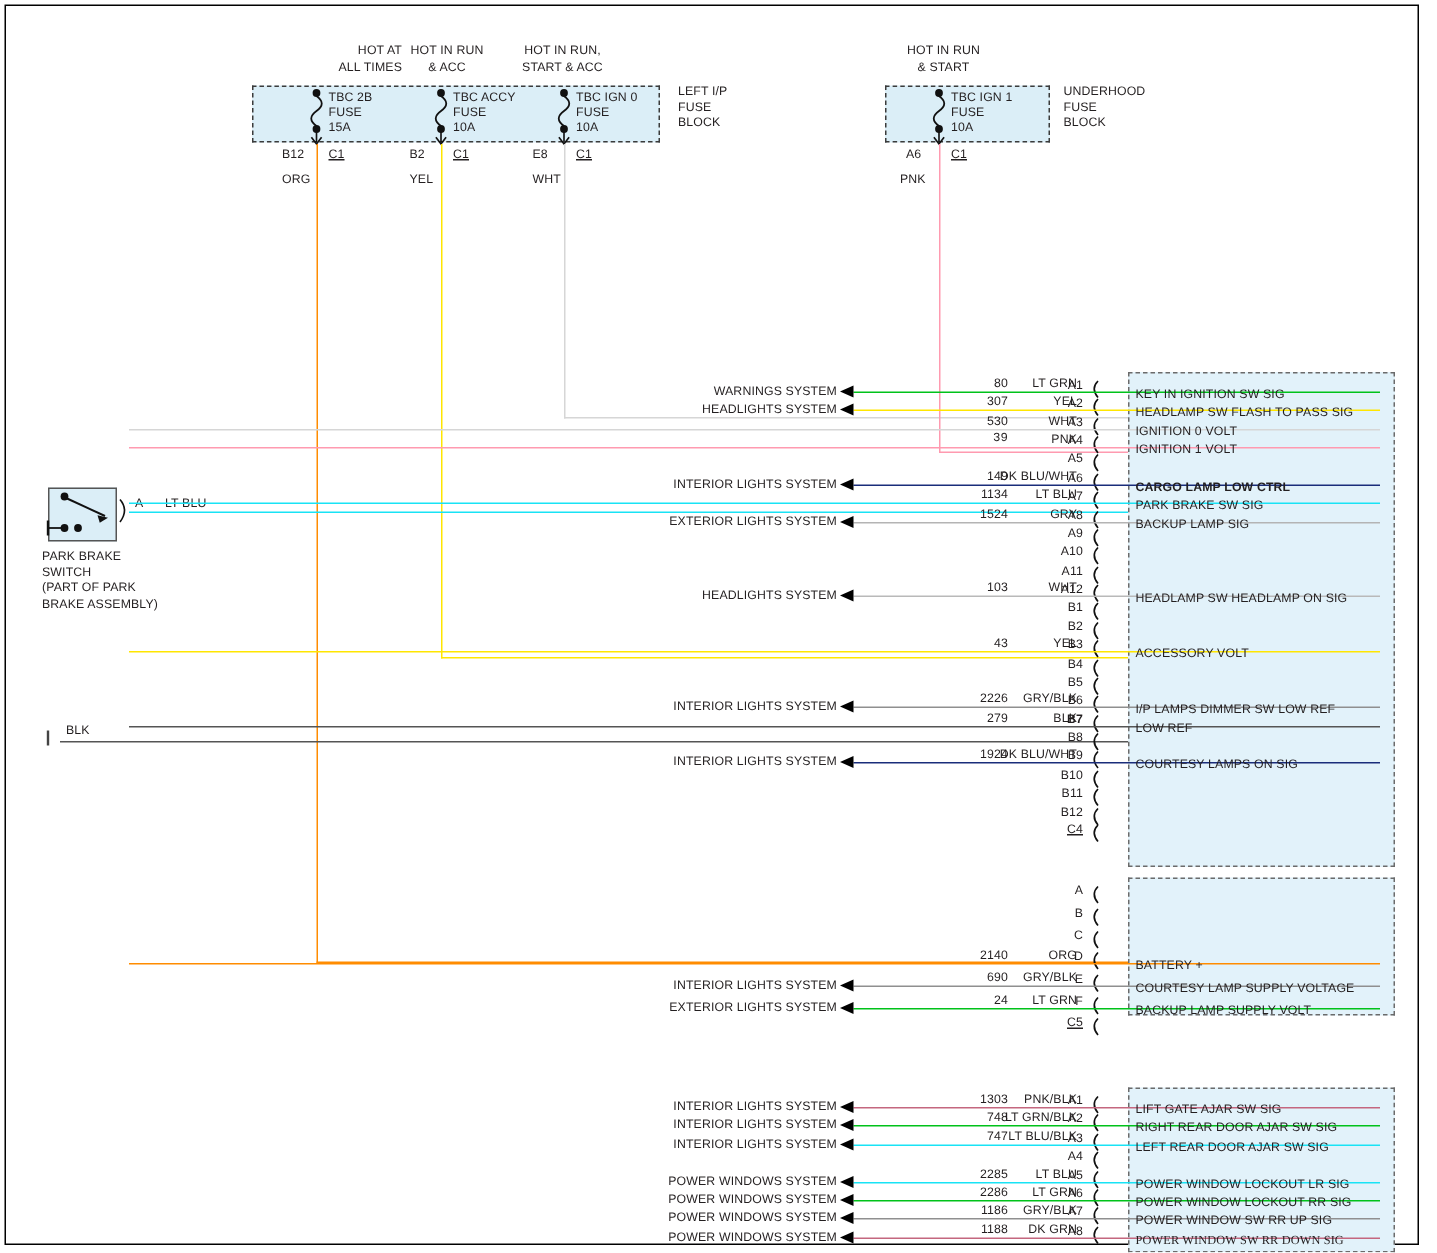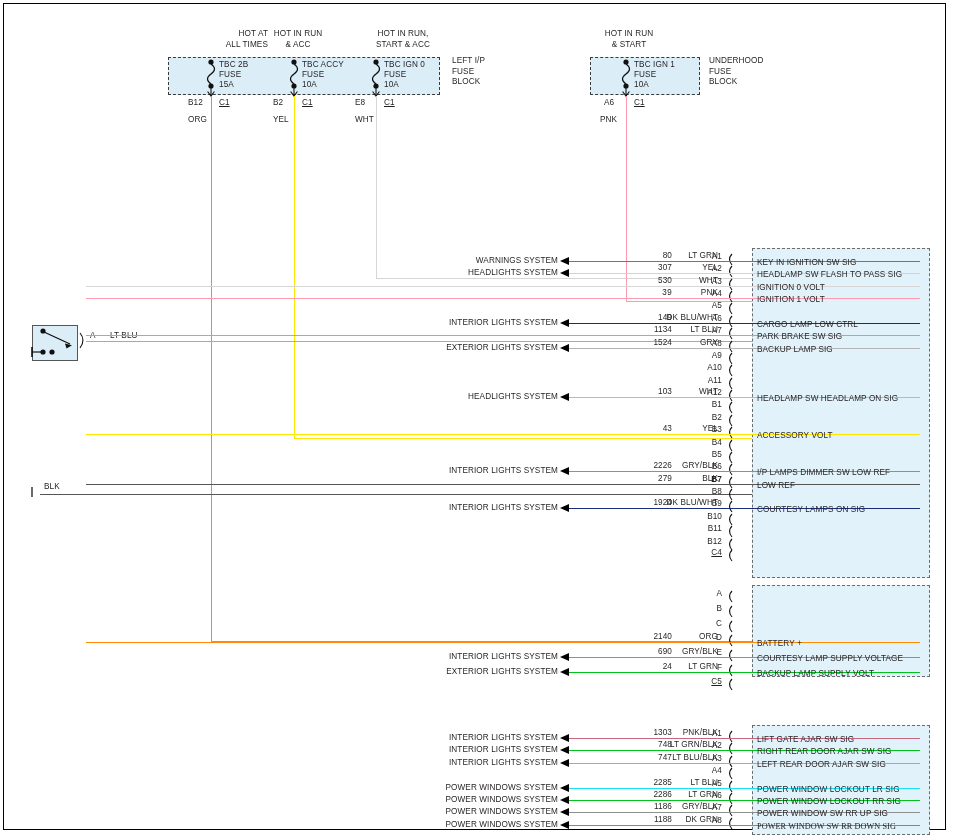--- a/index.html
+++ b/index.html
@@ -24,21 +24,21 @@
 
 <div id="sheet">
   <div id="frame"></div>
 
   <div class="fuseblk" style="left:168px;top:57px;width:272px;height:38px;"></div>
 
   <div class="t tc" style="left:178px;top:29px;width:90px;text-align:right;">HOT AT
 ALL TIMES</div>
   <div class="t tc" style="left:253px;top:29px;width:90px;">HOT IN RUN
 &amp; ACC</div>
-  <div class="t tc" style="left:355px;top:29px;width:96px;">HOT IN RUN,
+  <div class="t tc" style="left:327px;top:29px;width:96px;">HOT IN RUN,
 START &amp; ACC</div>
   <div class="t tc" style="left:584px;top:29px;width:90px;">HOT IN RUN
 &amp; START</div>
 
   <div class="t" style="left:219px;top:60px;">TBC 2B</div>
   <div class="t" style="left:219px;top:70px;">FUSE</div>
   <div class="t" style="left:219px;top:80px;">15A</div>
   <div class="t" style="left:302px;top:60px;">TBC ACCY</div>
   <div class="t" style="left:302px;top:70px;">FUSE</div>
   <div class="t" style="left:302px;top:80px;">10A</div>
@@ -121,20 +121,24 @@
     <circle cx="17" cy="9" r="2.6" fill="#111"></circle>
     <circle cx="17" cy="30" r="2.6" fill="#111"></circle>
     <circle cx="26" cy="30" r="2.6" fill="#111"></circle>
     <line x1="18" y1="10" x2="44" y2="22" stroke="#111" stroke-width="1.3"></line>
     <path d="M39 21.5 L46 23.2 L40.5 26.5" fill="#111"></path>
     <line x1="6" y1="25" x2="6" y2="35" stroke="#111" stroke-width="1.6"></line>
     <line x1="6" y1="30" x2="15" y2="30" stroke="#111" stroke-width="1.2"></line>
   </svg>
   <div class="t" style="left:90px;top:331px;">A</div>
   <div class="t" style="left:110px;top:331px;">LT BLU</div>
+  <div class="t" style="left:28px;top:366px;">PARK BRAKE
+SWITCH
+(PART OF PARK
+BRAKE ASSEMBLY)</div>
 
   <svg style="position:absolute;left:78px;top:332px;" width="12" height="18">
     <path d="M2 1 q6 7 0 15" stroke="#111" stroke-width="1.1" fill="none"></path>
   </svg>
 
   <div class="wire hw" style="left:86px;top:341px;width:834px;border-color:#19e3f5;"></div>
 
   <svg style="position:absolute;left:26px;top:484px;" width="14" height="16">
     <line x1="6" y1="3" x2="6" y2="13" stroke="#444" stroke-width="1.6"></line>
   </svg>
@@ -188,21 +192,21 @@
       </svg>
       <div class="t tr" style="left: 696px; top: 313.85px; width: 26px;">A6</div>
       <svg width="12" height="13" style="position: absolute; left: 725px; top: 314.85px;">
         <path d="M7 1 q-5 5 0 11" stroke="#111" stroke-width="1.1" fill="none"></path>
       </svg>
       <div class="wire hw" style="left: 569px; top: 322.85px; width: 351px; border-color: rgb(26, 45, 122);"></div>
       <div class="t tr" style="left: 612px; top: 312.85px; width: 60px;">149</div>
       <div class="t tr" style="left: 628px; top: 312.85px; width: 90px;">DK BLU/WHT</div>
       <div class="arrow" style="left: 560px; top: 318.85px;"></div>
       <div class="t tr" style="left: 378px; top: 317.85px; width: 180px;">INTERIOR LIGHTS SYSTEM</div>
-      <div class="t" style="left: 757px; top: 319.85px;">CARGO LAMP LOW CTRL</div>
+      <div class="t" style="left: 757px; top: 319.85px; font-weight: bold;">CARGO LAMP LOW CTRL</div>
       <div class="t tr" style="left: 696px; top: 326.22px; width: 26px;">A7</div>
       <svg width="12" height="13" style="position: absolute; left: 725px; top: 327.22px;">
         <path d="M7 1 q-5 5 0 11" stroke="#111" stroke-width="1.1" fill="none"></path>
       </svg>
       <div class="wire hw" style="left: 86px; top: 335.22px; width: 834px; border-color: rgb(25, 227, 245);"></div>
       <div class="t tr" style="left: 612px; top: 325.22px; width: 60px;">1134</div>
       <div class="t tr" style="left: 628px; top: 325.22px; width: 90px;">LT BLU</div>
       <div class="t" style="left: 757px; top: 332.22px;">PARK BRAKE SW SIG</div>
       <div class="t tr" style="left: 696px; top: 338.59px; width: 26px;">A8</div>
       <svg width="12" height="13" style="position: absolute; left: 725px; top: 339.59px;">

